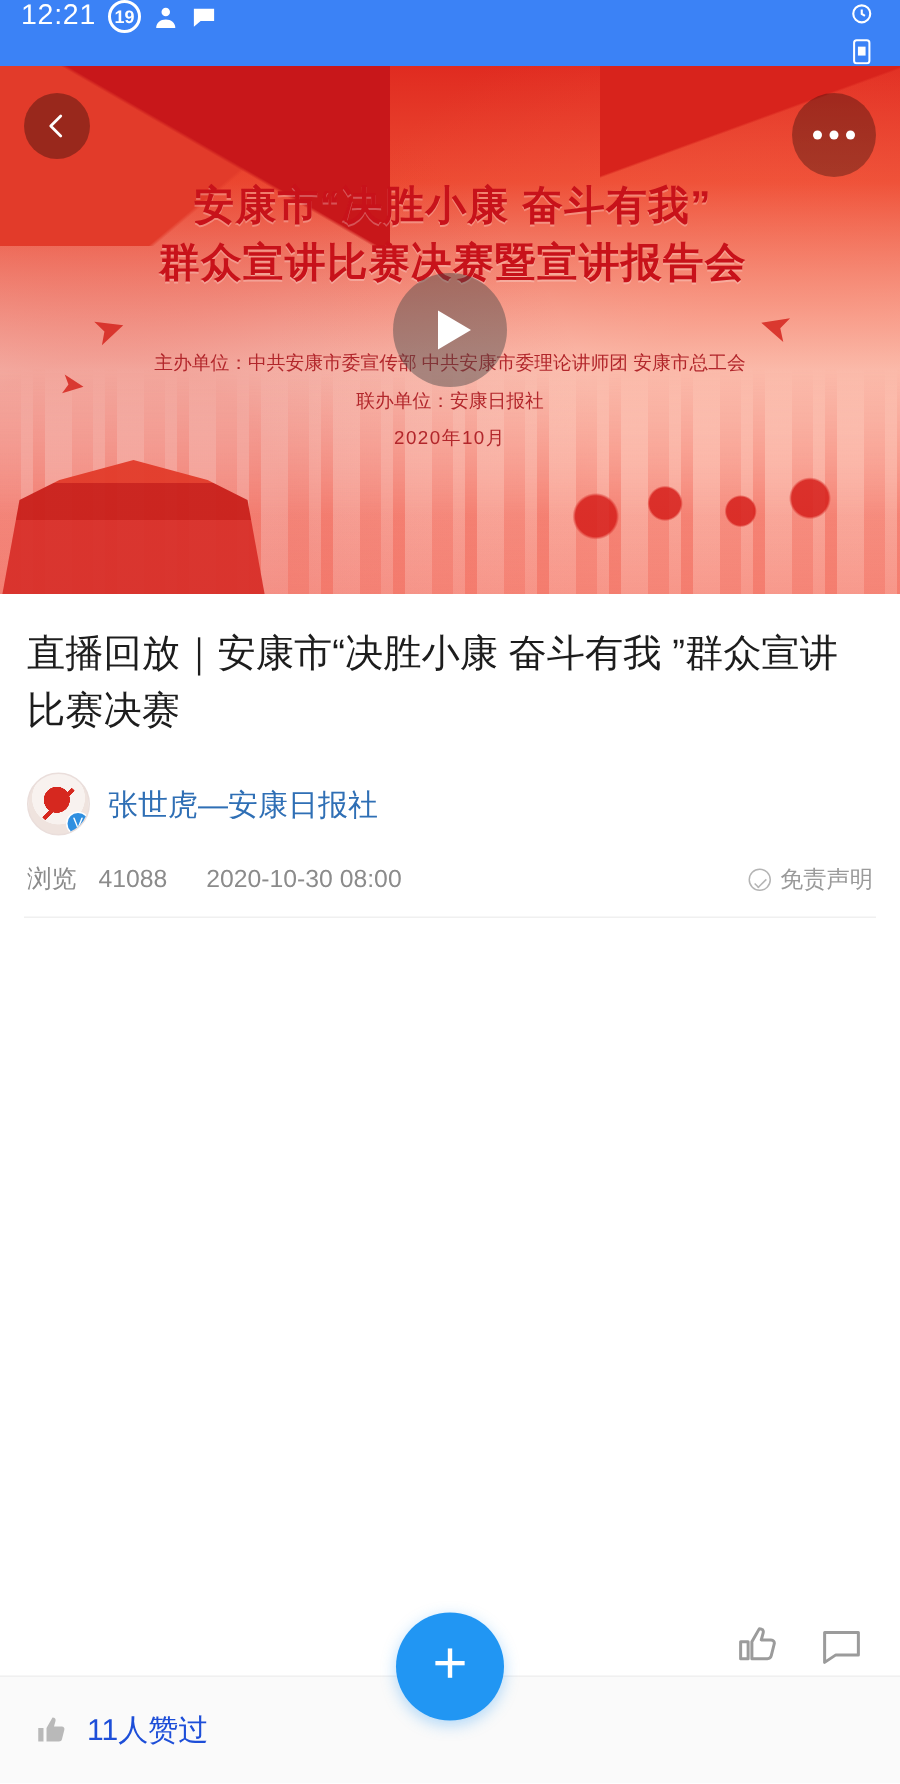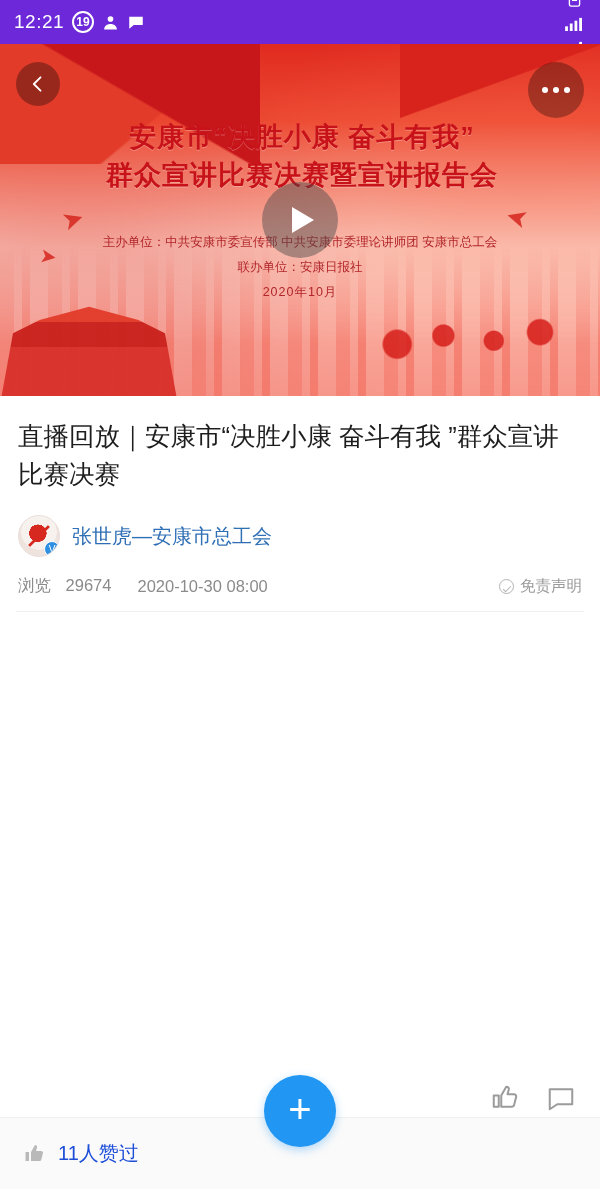--- a/index.html
+++ b/index.html
@@ -8,24 +8,24 @@
     width: 600px; height: 1189px;
     font-family: "Liberation Sans", "DejaVu Sans", sans-serif;
     background: #ffffff;
     overflow: hidden;
     position: relative;
   }
 
   
   .statusbar {
     height: 44px;
-    background: #6d28d9;
+    background: #3b82f6;
     color: #ffffff;
     display: flex;
-    align-items: center;
+    align-items: flex-start;
     padding: 0 14px;
     font-size: 19px;
     position: relative;
   }
   .statusbar .clock { font-weight: 500; letter-spacing: .5px; }
   .sb-left { display: flex; align-items: center; gap: 8px; }
   .badge-circle {
     width: 22px; height: 22px; border-radius: 50%;
     border: 2px solid #fff;
     font-size: 12px; display: flex; align-items: center; justify-content: center;
@@ -311,27 +311,27 @@
 </div>
 
 <div class="content">
   <div class="headline">直播回放｜安康市“决胜小康 奋斗有我 ”群众宣讲比赛决赛</div>
 
   <div class="author-row">
     <div class="avatar">
       <div class="mark"></div>
       <div class="v">V</div>
     </div>
-    <div class="author-name">张世虎—安康市总工会</div>
+    <div class="author-name">张世虎—安康日报社</div>
   </div>
 
   <div class="meta-row">
     <span class="views">
       <span>浏览</span>
-      <span class="num">29674</span>
+      <span class="num">41088</span>
     </span>
     <span>2020-10-30 08:00</span>
     <span class="disclaimer">
       <span class="disc-ring"></span>
       <span>免责声明</span>
     </span>
   </div>
 
 </div>
 

